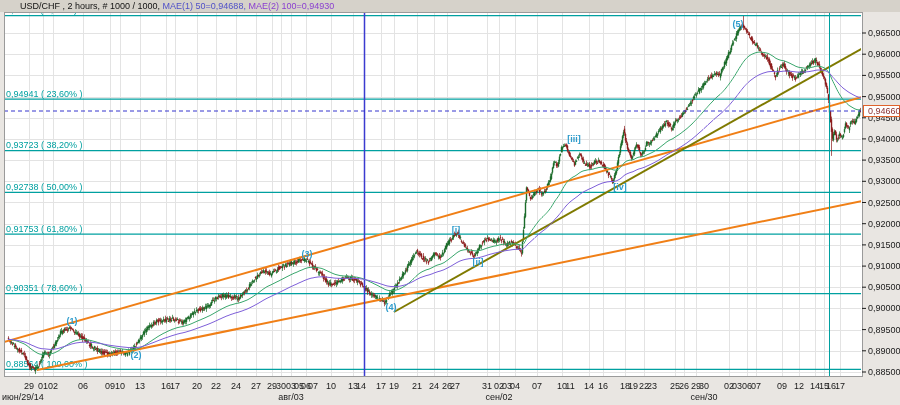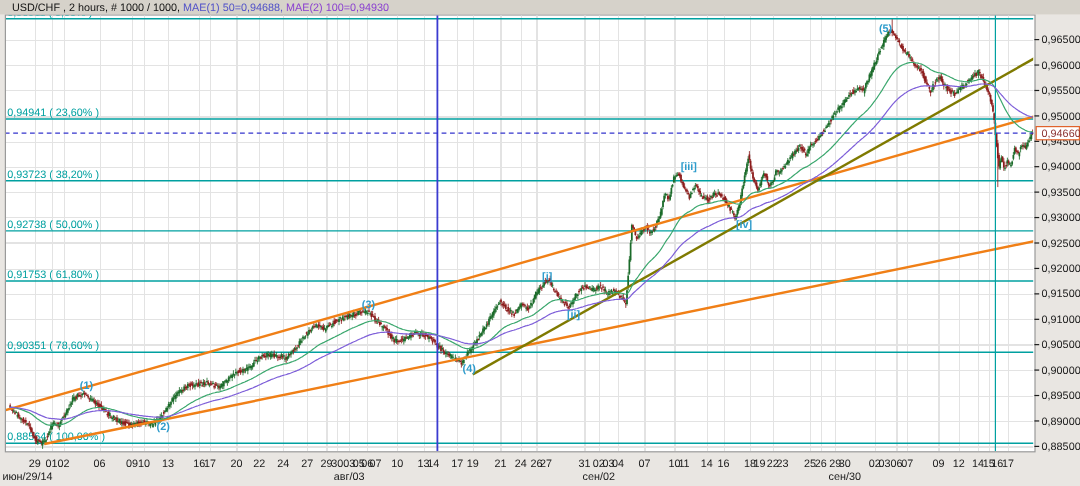--- a/index.html
+++ b/index.html
@@ -1,19 +1,19 @@
 <!DOCTYPE html>
 <html><head>
 <meta charset="utf-8">
 <style>
   html,body{margin:0;padding:0;}
   body{font-family:"Liberation Sans",sans-serif;}
   #screen{position:relative;width:900px;height:405px;background:#e9e6e2;overflow:hidden;}
   #titlebar{position:absolute;left:0;top:0;width:900px;height:12px;background:#d6d2ca;
-    font-size:9px;line-height:12px;color:#111;white-space:nowrap;padding-left:10px;box-sizing:border-box;z-index:3;}
+    font-size:9px;line-height:12px;color:#111;white-space:nowrap;padding-left:20px;box-sizing:border-box;z-index:3;}
   #titlebar .mae1{color:#5050c8;}
   #titlebar .mae2{color:#8a3fd0;}
   #chart-svg{position:absolute;left:0;top:0;}
 </style>
 </head>
 <body>
 
 <div id="screen">
   <div id="titlebar"><span>USD/CHF , 2 hours, # 1000 / 1000, </span><span class="mae1">MAE(1) 50=0,94688, </span><span class="mae2">MAE(2) 100=0,94930</span></div>
   <svg id="chart-svg" width="900" height="405">

